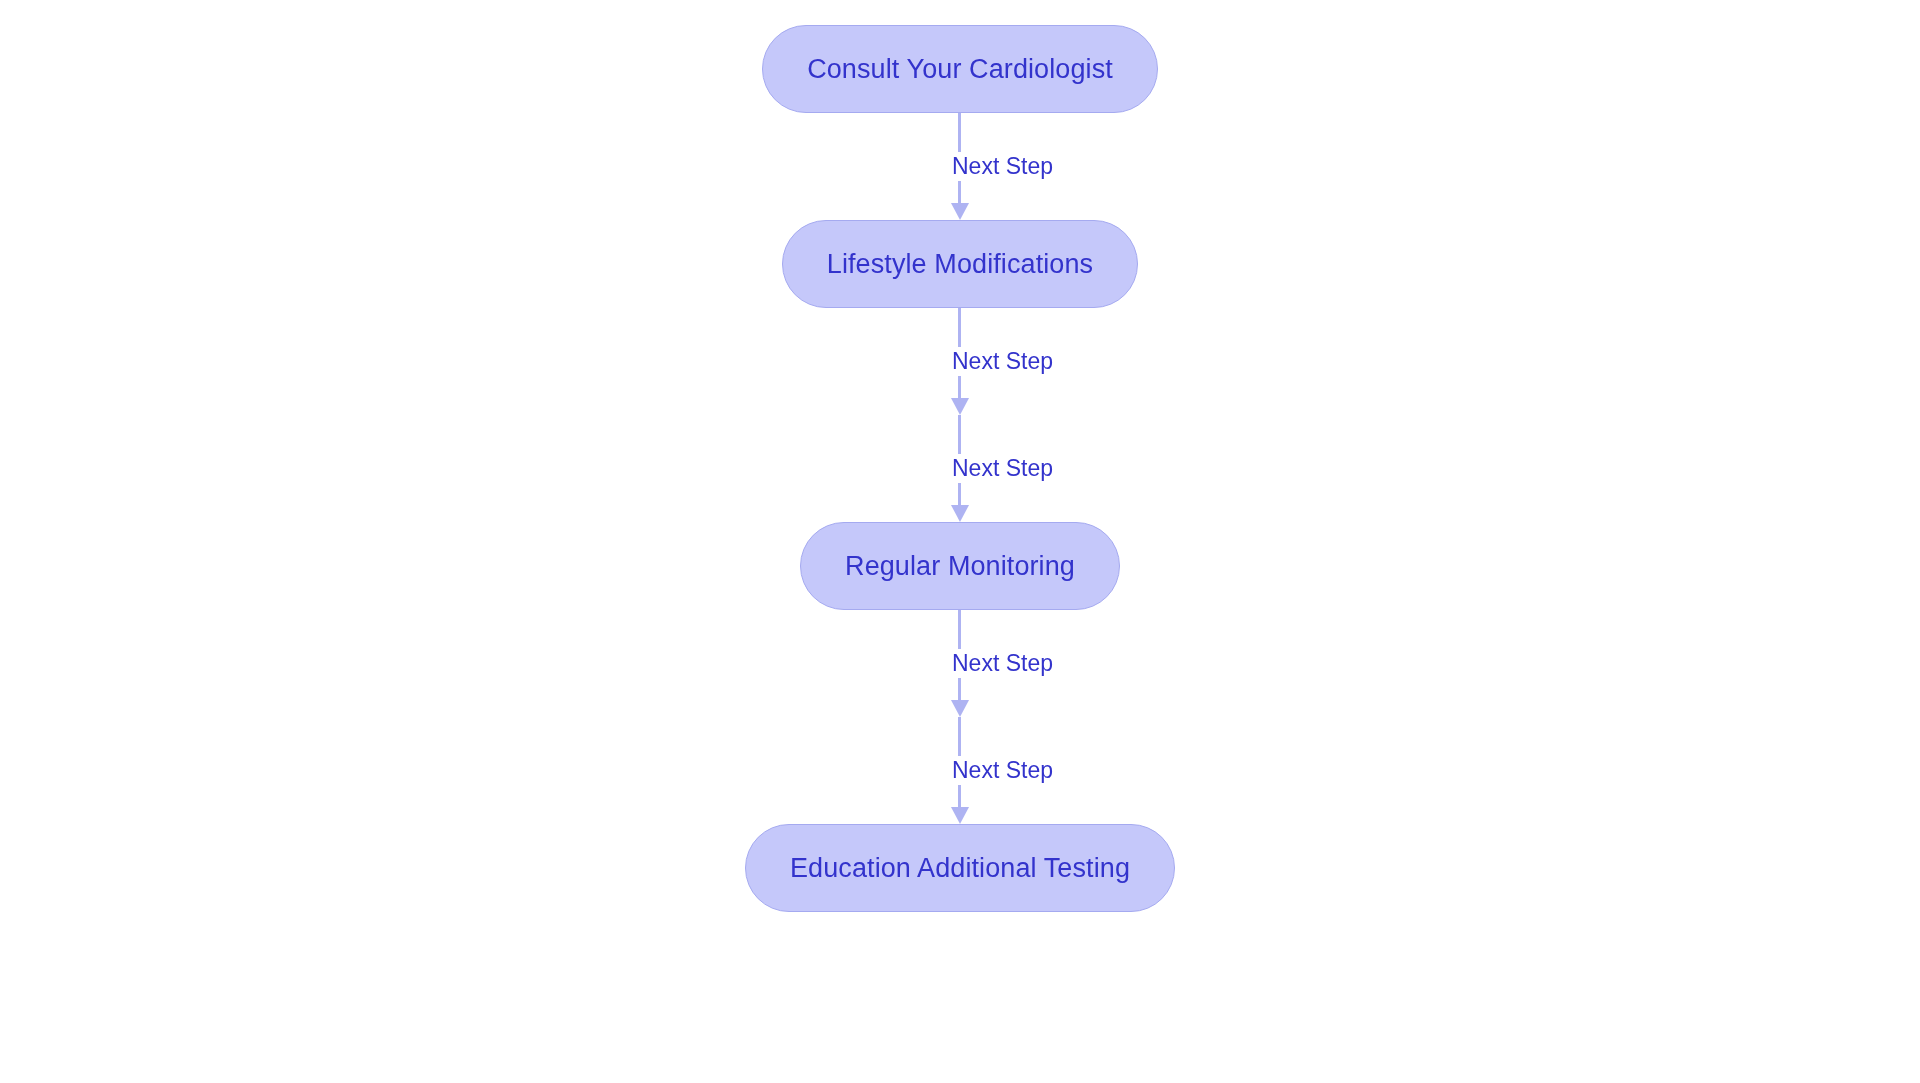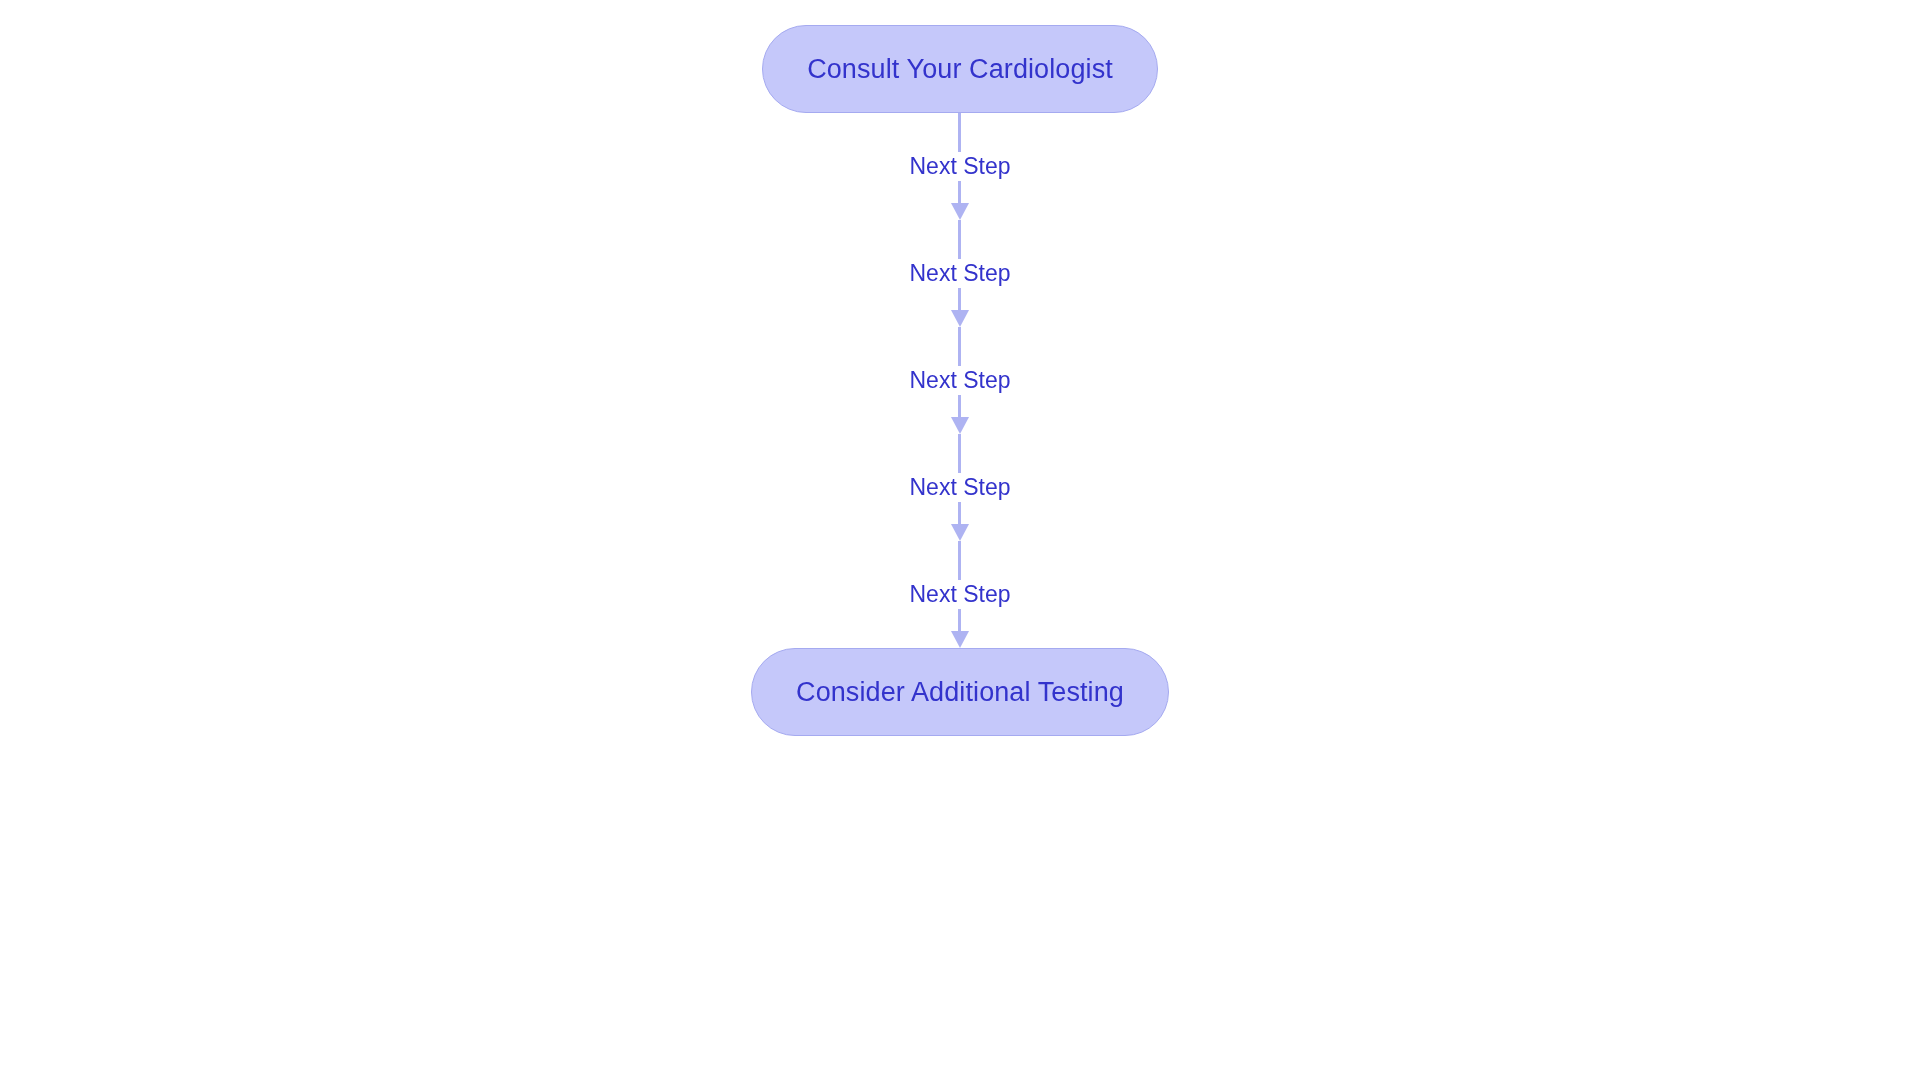--- a/index.html
+++ b/index.html
@@ -56,21 +56,21 @@
   }
 
   
   .connector {
     position: relative;
     width: 200px;
     height: 107px;
     flex: 0 0 auto;
     display: flex;
     align-items: center;
-    justify-content: center;
+    justify-content: flex-end;
   }
   .connector-line {
     position: absolute;
     left: 50%;
     top: 0;
     margin-left: -2px;
     width: 3.4px;
     height: 91px;
     background: #aeb3f2;
   }
@@ -105,46 +105,52 @@
     <div class="node">
       <span class="node-label">Consult Your Cardiologist</span>
     </div>
 
     <div class="connector">
       <div class="connector-line"></div>
       <div class="connector-arrowhead"></div>
       <span class="connector-label">Next Step</span>
     </div>
 
-
-    <div class="connector">
-      <div class="connector-line"></div>
-      <div class="connector-arrowhead"></div>
-      <span class="connector-label">Next Step</span>
+    <div class="node">
+      <span class="node-label">Lifestyle Modifications</span>
     </div>
-
-
-    <div class="connector">
-      <div class="connector-line"></div>
-      <div class="connector-arrowhead"></div>
-      <span class="connector-label">Next Step</span>
-    </div>
-
 
     <div class="connector">
       <div class="connector-line"></div>
       <div class="connector-arrowhead"></div>
       <span class="connector-label">Next Step</span>
     </div>
 
 
     <div class="connector">
       <div class="connector-line"></div>
       <div class="connector-arrowhead"></div>
       <span class="connector-label">Next Step</span>
     </div>
 
     <div class="node">
-      <span class="node-label">Consider Additional Testing</span>
+      <span class="node-label">Regular Monitoring</span>
+    </div>
+
+    <div class="connector">
+      <div class="connector-line"></div>
+      <div class="connector-arrowhead"></div>
+      <span class="connector-label">Next Step</span>
+    </div>
+
+
+    <div class="connector">
+      <div class="connector-line"></div>
+      <div class="connector-arrowhead"></div>
+      <span class="connector-label">Next Step</span>
+    </div>
+
+    <div class="node">
+      <span class="node-label">Education Additional Testing</span>
     </div>
 
   </div>
 </div>
 
 </body></html>

